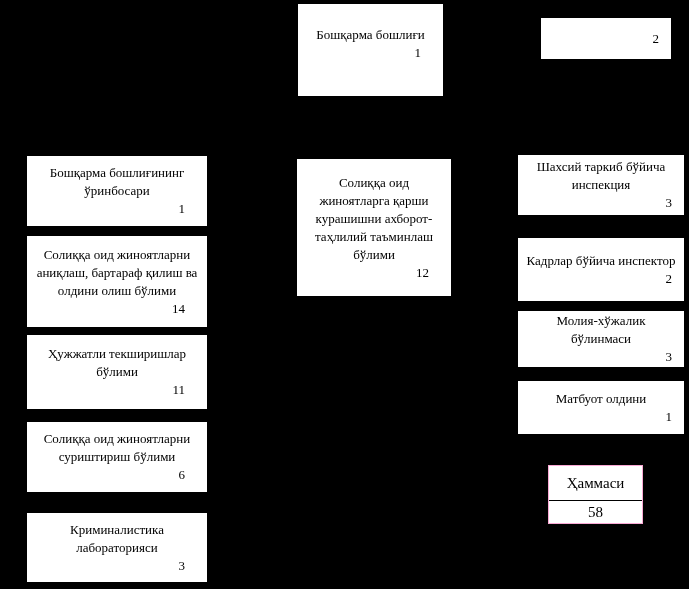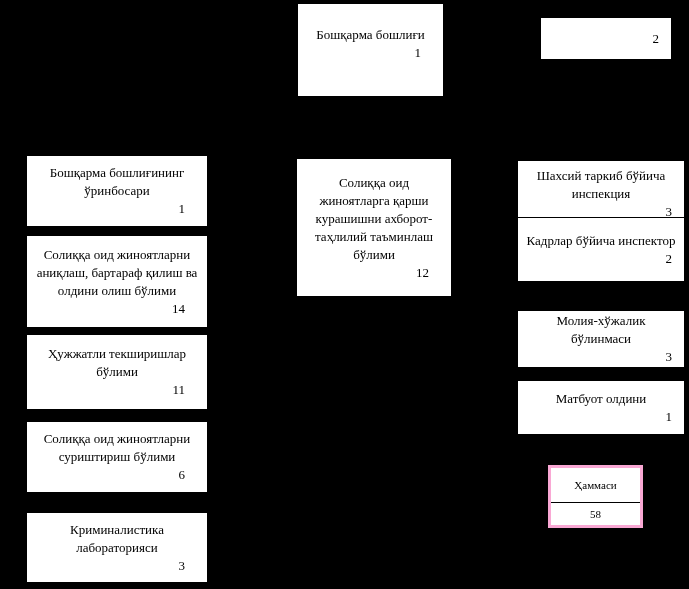--- a/index.html
+++ b/index.html
@@ -43,33 +43,33 @@
     justify-content: flex-start;
     padding-top: 22px;
   }
   #node-chancellery { left: 540px; top: 17px; width: 132px; height: 43px; }
   #node-l1 { left: 26px;  top: 155px; width: 182px; height: 72px; }
   #node-l2 { left: 26px;  top: 235px; width: 182px; height: 93px; }
   #node-l3 { left: 26px;  top: 334px; width: 182px; height: 76px; }
   #node-l4 { left: 26px;  top: 421px; width: 182px; height: 72px; }
   #node-l5 { left: 26px;  top: 512px; width: 182px; height: 71px; }
   #node-center { left: 296px; top: 158px; width: 156px; height: 139px; }
-  #node-r1 { left: 517px; top: 160px; width: 168px; height: 62px; justify-content: flex-end; }
-  #node-r2 { left: 517px; top: 217px; width: 168px; height: 65px; font-family: Liberation Serif, serif; }
+  #node-r1 { left: 517px; top: 154px; width: 168px; height: 62px; }
+  #node-r2 { left: 517px; top: 237px; width: 168px; height: 65px; font-family: Liberation Serif, serif; }
   #node-r3 { left: 517px; top: 310px; width: 168px; height: 58px; }
   #node-r4 { left: 517px; top: 380px; width: 168px; height: 55px; }
   
   #node-total {
     position: absolute;
     left: 548px; top: 465px; width: 95px;
     background: #ffffff;
-    border: 3px solid #f9a8d4;
+    border: 1px solid #f9a8d4;
     box-sizing: border-box;
     color: #000000;
-    font-size: 11px;
+    font-size: 15px;
     line-height: 18px;
     text-align: left;
   }
   #node-total .total-header {
     height: 34px;
     border-bottom: 1px solid #000000;
     display: flex;
     align-items: center;
     justify-content: center;
   }

